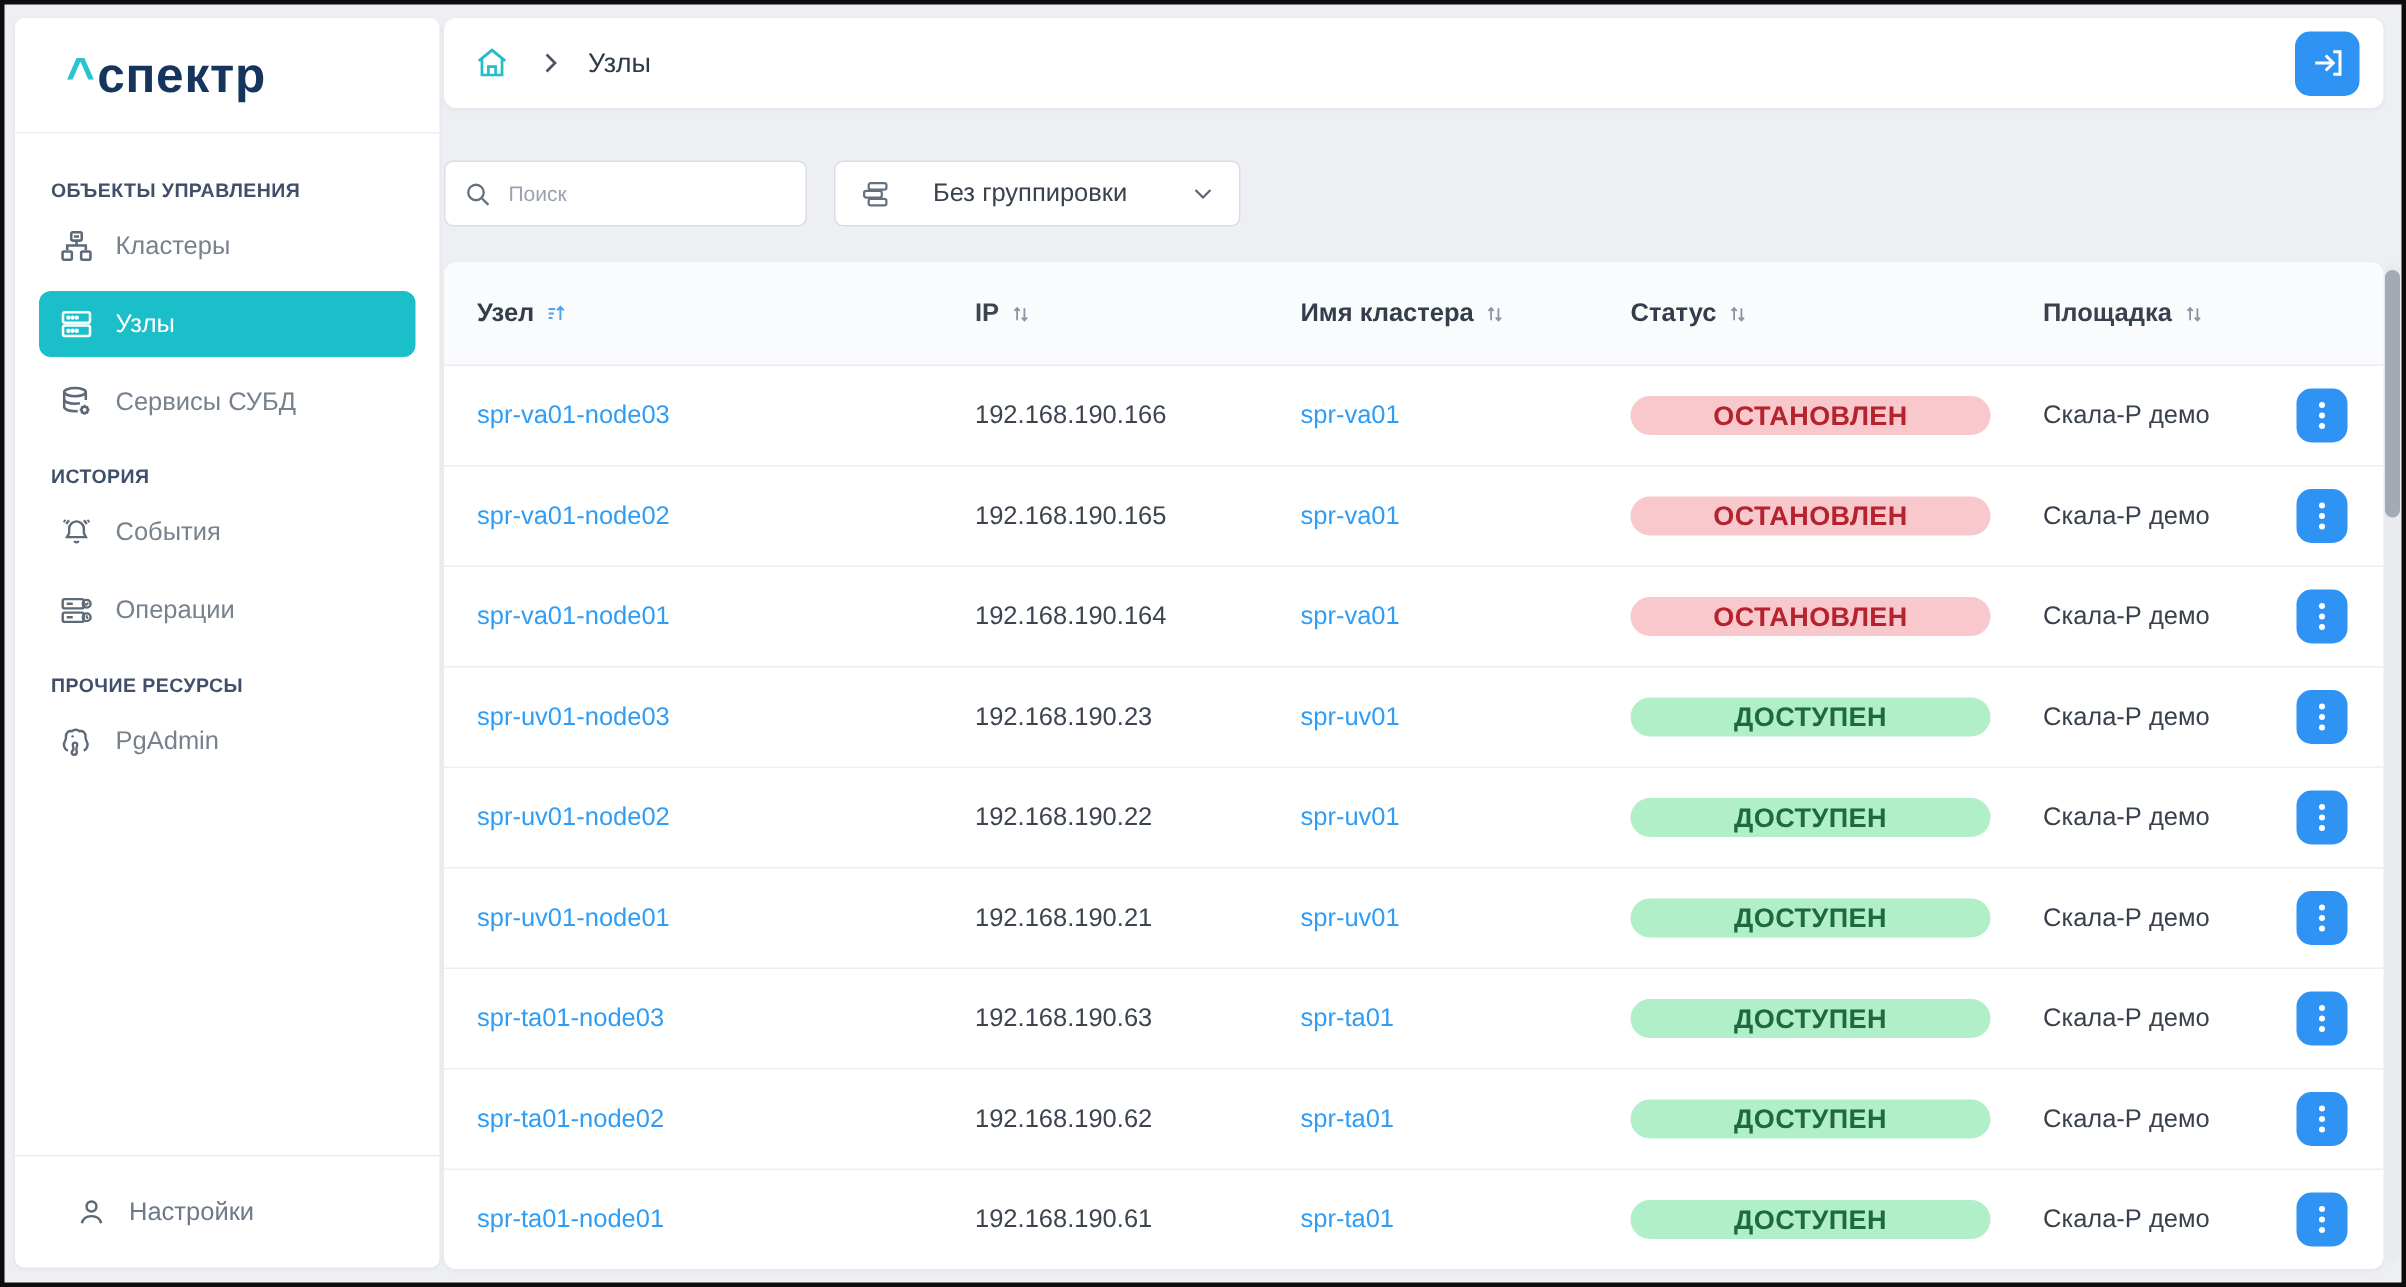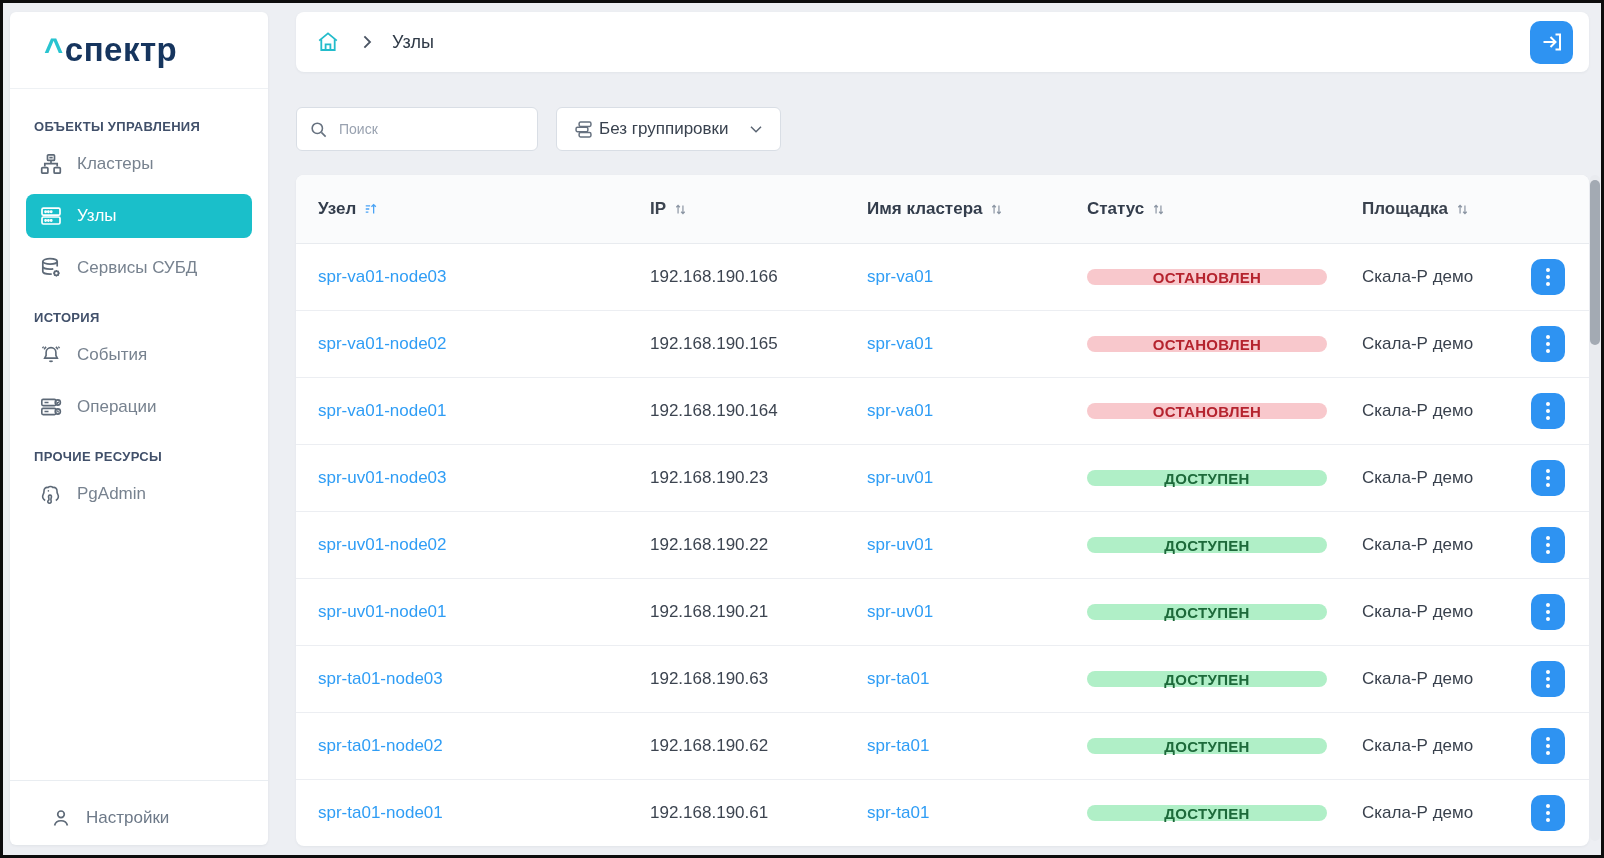--- a/index.html
+++ b/index.html
@@ -4,21 +4,21 @@
 <style>
   html,body{margin:0;padding:0;}
   body{
     width:1604px;height:858px;box-sizing:border-box;
     border:3px solid #0d0d0d;background:#edeff3;
     font-family:"Liberation Sans", sans-serif;
     position:relative;overflow:hidden;color:#333d4b;
   }
   
   .sidebar{
-    position:absolute;left:7px;top:9px;bottom:10px;width:258px;
+    position:absolute;left:7px;top:9px;bottom:10px;width:283px;
     background:#fff;border-radius:6px;box-shadow:0 1px 3px rgba(20,30,50,.06);
   }
   .logo-block{height:76px;display:flex;align-items:center;padding-left:34px;
     border-bottom:1px solid #eef1f4;}
   .logo{font-size:33px;font-weight:700;letter-spacing:.5px;}
   .logo .caret{color:#29c4d0;margin-right:1px;}
   .logo .word{color:#16355e;}
   .nav{padding:10px 16px 0;}
   .section-label{
     margin:20px 8px 4px;font-size:13px;font-weight:700;color:#41506a;
@@ -26,21 +26,21 @@
   }
   .nav-item{
     display:flex;align-items:center;gap:14px;margin:8px 0;padding:10px 13px;
     border-radius:8px;color:#77828f;font-size:17px;cursor:pointer;
   }
   .nav-item .nicon{width:24px;height:24px;flex:0 0 24px;color:#5d6977;display:flex;}
   .nav-item.active{background:#1abfca;color:#fff;}
   .nav-item.active .nicon{color:#fff;}
   .sidebar-footer{
     position:absolute;left:0;right:0;bottom:0;border-top:1px solid #e9edf1;
-    padding:26px 0 16px 40px;display:flex;align-items:center;gap:14px;
+    padding:26px 0 26px 40px;display:flex;align-items:center;gap:14px;
     color:#6d7988;font-size:17px;cursor:pointer;
   }
   .sidebar-footer .nicon{width:22px;height:22px;color:#5d6977;display:flex;}
   svg{display:block;}
 
   
   .main{position:absolute;left:293px;top:9px;right:12px;}
   .breadcrumb-bar{
     height:60px;background:#fff;border-radius:8px;display:flex;align-items:center;
     padding:0 16px 0 20px;box-shadow:0 1px 3px rgba(20,30,50,.05);
@@ -59,21 +59,21 @@
     padding:0 12px;gap:9px;
   }
   .search-box .sicon{width:19px;height:19px;color:#66717f;display:flex;}
   .search-box input{
     border:none;outline:none;flex:1;font-size:14px;color:#333d4b;background:transparent;
     font-family:"Liberation Sans", sans-serif;
   }
   .search-box input::placeholder{color:#99a2b0;}
   .group-select{
     height:44px;box-sizing:border-box;background:#fff;border:1px solid #d9dee5;
-    border-radius:6px;display:flex;align-items:center;gap:5px;padding:0 16px;cursor:pointer;
+    border-radius:6px;display:flex;align-items:center;gap:28px;padding:0 16px;cursor:pointer;
   }
   .group-select .gicon{width:21px;height:21px;color:#66717f;display:flex;}
   .group-select .glabel{font-size:17px;color:#39424f;}
   .group-select .chev{width:16px;height:16px;color:#5a6472;margin-left:14px;display:flex;}
 
   
   .table-card{
     margin-top:24px;background:#fff;border-radius:8px;overflow:hidden;
     box-shadow:0 1px 3px rgba(20,30,50,.05);
   }
@@ -86,22 +86,22 @@
   .c-node{width:354px;padding-left:22px;}
   .c-ip{width:217px;color:#3c4450;}
   .c-cluster{width:220px;}
   .c-status{width:275px;}
   .c-site{flex:1;color:#39414d;}
   .c-actions{width:58px;display:flex;justify-content:flex-start;padding-right:20px;}
   .hcell{display:flex;align-items:center;gap:8px;}
   .sorticon{display:flex;}
   .link{color:#2f9df5;text-decoration:none;cursor:pointer;}
   .badge{
-    display:flex;align-items:center;justify-content:center;width:240px;height:16px;
-    border-radius:15px;font-size:15px;font-weight:700;letter-spacing:.3px;
+    display:flex;align-items:center;justify-content:center;width:240px;height:26px;
+    border-radius:15px;font-size:18px;font-weight:700;letter-spacing:.3px;
   }
   .badge.stopped{background:#f8c8cc;color:#b5232e;}
   .badge.available{background:#b0efc7;color:#1d6a3a;}
   .kebab{
     width:34px;height:36px;border:none;border-radius:10px;background:#2e93f2;
     display:flex;align-items:center;justify-content:center;cursor:pointer;
   }
   .kdots{width:4.5px;height:4.5px;border-radius:50%;background:#fff;
     box-shadow:0 -7px 0 #fff,0 7px 0 #fff;}
 

